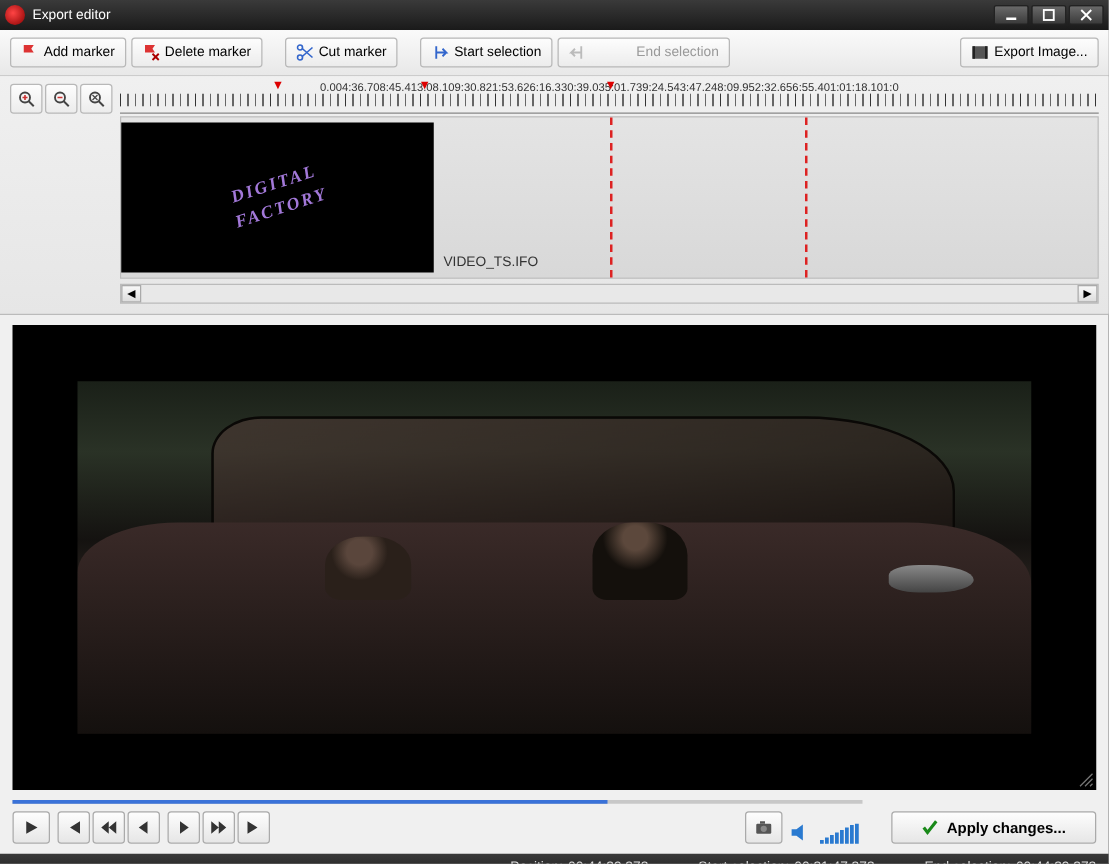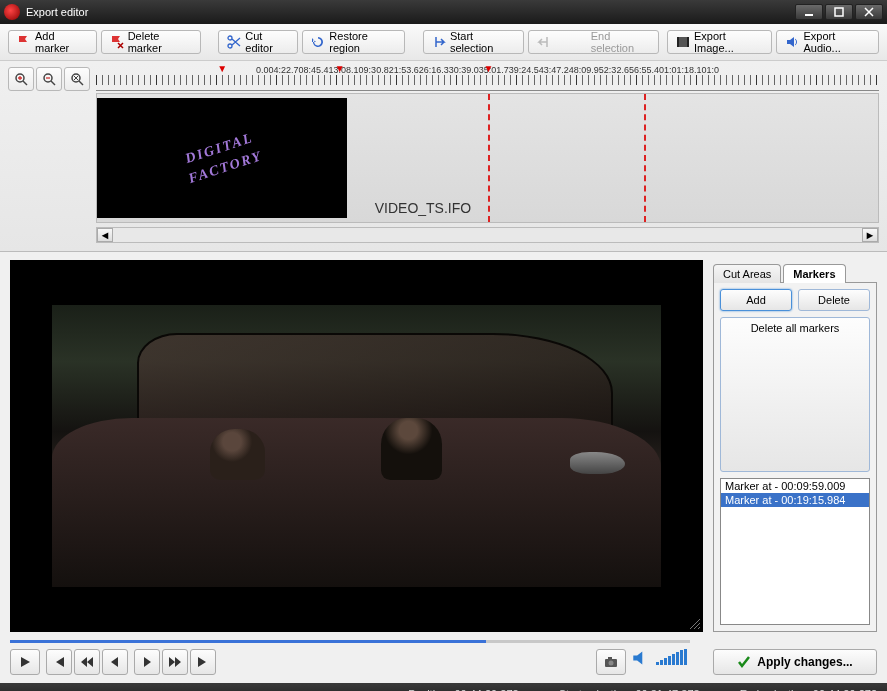--- a/index.html
+++ b/index.html
@@ -27,21 +27,21 @@
 .zbtn { width: 26px; height: 24px; background: linear-gradient(#fdfdfd,#ececec); border: 1px solid #b8b8b8; border-radius: 3px; display: flex; align-items: center; justify-content: center; cursor: pointer; }
 .ruler-wrap { flex: 1; }
 .ruler { height: 26px; position: relative; font-size: 9px; color: #333; border-bottom: 1px solid #888; }
 .ruler .tick-labels { display: flex; justify-content: center; padding: 0 2px; }
 .ruler .ticks { height: 10px; background: repeating-linear-gradient(to right, #666 0, #666 1px, transparent 1px, transparent 6px); position: relative; }
 .ruler .major-ticks { position:absolute; inset:0; background: repeating-linear-gradient(to right, #333 0, #333 1px, transparent 1px, transparent 60px); }
 .marker-indicator { position: absolute; top: -2px; color: #d00; font-size: 10px; }
 .track-area { position: relative; height: 130px; background: linear-gradient(#e4e4e4,#d8d8d8); border: 1px solid #bbb; margin-top: 2px; }
 .clip { position: absolute; top: 4px; bottom: 4px; left: 0; width: 32%; background: #000; display: flex; align-items: center; justify-content: center; }
 .clip-art { color: #a278d8; font-style: italic; font-weight: bold; transform: rotate(-18deg); font-size: 14px; letter-spacing: 2px; text-align: center; line-height: 1.4; font-family: Georgia, serif; }
-.clip-label { position: absolute; bottom: 6px; left: 33%; font-size: 14px; color: #333; margin-left: 20px; }
+.clip-label { position: absolute; bottom: 6px; left: 33%; font-size: 11px; color: #333; }
 .dash-line { position: absolute; top: 0; bottom: 0; border-left: 2px dashed #d22; }
 .hscroll { height: 16px; background: #e8e8e8; border: 1px solid #bbb; margin-top: 4px; display:flex; align-items:center; }
 .hscroll .arrow { width:16px; height:14px; background:linear-gradient(#f8f8f8,#ddd); border:1px solid #aaa; display:flex; align-items:center; justify-content:center; cursor:pointer; }
 .hscroll .track { flex:1; }
 
 
 .main { display: flex; padding: 8px 10px 4px 10px; gap: 10px; height: 384px; }
 .preview { flex: 1; background: #000; position: relative; }
 .preview-inner { position:absolute; left:6%; right:6%; top:12%; bottom:12%; background: linear-gradient(180deg, #1a2018 0%, #2a3226 20%, #141210 45%, #2b2420 60%, #100c0a 100%); overflow:hidden; }
 .car-scene { position:absolute; inset:0; }
@@ -64,21 +64,21 @@
 .pbtn.highlight { border-color:#4a90d9; box-shadow:0 0 2px #4a90d9; }
 .marker-list { flex:1; background:#fff; border:1px solid #888; overflow:auto; font-size:11px; }
 .marker-item { padding:1px 4px; cursor:pointer; }
 .marker-item.selected { background:#3a72c8; color:#fff; }
 
 
 .player-row { padding: 4px 10px 8px 10px; }
 .progress-area { display:flex; align-items:center; gap:6px; margin-bottom:6px; }
 .progress-bar { flex:1; height:3px; background:#c8c8c8; position:relative; max-width:680px; }
 .progress-fill { position:absolute; left:0; top:0; bottom:0; width:70%; background:#3a72d8; }
-.controls-row { display:flex; align-items:flex-start; gap:6px; }
+.controls-row { display:flex; align-items:flex-end; gap:6px; }
 .ctrl-group { display:flex; gap:2px; }
 .cbtn { width:30px; height:26px; background:linear-gradient(#fdfdfd,#e6e6e6); border:1px solid #aaa; border-radius:3px; display:flex; align-items:center; justify-content:center; cursor:pointer; }
 .cbtn.small { width:26px; }
 .volume-bars { display:flex; align-items:flex-end; gap:1px; height:16px; cursor:pointer; }
 .volume-bars span { width:3px; background:#2a7ad0; }
 .apply-btn { background:linear-gradient(#fdfdfd,#e6e6e6); border:1px solid #aaa; border-radius:3px; padding:5px 18px; display:flex; align-items:center; gap:6px; cursor:pointer; font-weight:bold; font-size:12px; width:164px; justify-content:center; }
 
 
 .statusbar { background:linear-gradient(#3a3a3a,#1a1a1a); color:#ddd; height:22px; display:flex; align-items:center; padding:0 10px; gap:40px; font-size:11px; }
 .statusbar .cell { display:flex; gap:4px; }
@@ -127,27 +127,21 @@
       </svg>
     <span>Delete marker</span>
   </div>
   <div class="sep"></div>
   <div class="tbtn">
     <svg class="ico" viewBox="0 0 14 14">
         <circle cx="3" cy="3" r="2" fill="none" stroke="#36c" stroke-width="1.3"></circle>
         <circle cx="3" cy="11" r="2" fill="none" stroke="#36c" stroke-width="1.3"></circle>
         <path d="M5 4l8 7M5 10l8-7" stroke="#36c" stroke-width="1.3"></path>
       </svg>
-    <span>Cut editor</span>
-  </div>
-  <div class="tbtn">
-    <svg class="ico" viewBox="0 0 14 14">
-        <path d="M7 2a5 5 0 1 1-4.5 2.8L1 3v4h4L3.5 5.6A3.5 3.5 0 1 0 7 3.5" fill="#36c"></path>
-      </svg>
-    <span>Restore region</span>
+    <span>Cut marker</span>
   </div>
   <div class="sep"></div>
   <div class="tbtn">
     <svg class="ico" viewBox="0 0 14 14">
         <path d="M4 2v10M4 7h8l-3-3m3 3-3 3" stroke="#36c" stroke-width="1.5" fill="none"></path>
       </svg>
     <span>Start selection</span>
   </div>
   <div class="tbtn disabled">
     <svg class="ico" viewBox="0 0 14 14">
@@ -156,27 +150,20 @@
     <span>End selection</span>
   </div>
   <div class="spacer"></div>
   <div class="tbtn">
     <svg class="ico" viewBox="0 0 14 14">
         <rect x="1" y="2" width="12" height="10" fill="#555"></rect>
         <rect x="1" y="2" width="2" height="10" fill="#222"></rect>
         <rect x="11" y="2" width="2" height="10" fill="#222"></rect>
       </svg>
     <span>Export Image...</span>
-  </div>
-  <div class="tbtn">
-    <svg class="ico" viewBox="0 0 14 14">
-        <path d="M2 5v4h3l4 3V2L5 5H2z" fill="#36c"></path>
-        <path d="M10 4c2 1 2 5 0 6" stroke="#36c" fill="none"></path>
-      </svg>
-    <span>Export Audio...</span>
   </div>
 </div>
 
 <div class="timeline-section">
   <div class="timeline-row">
     <div class="zoom-controls">
       <div class="zbtn">
           <svg class="ico" viewBox="0 0 14 14">
             <circle cx="6" cy="6" r="4" fill="none" stroke="#444" stroke-width="1.5"></circle>
             <path d="M9 9l4 4" stroke="#444" stroke-width="1.5"></path>
@@ -195,21 +182,21 @@
             <circle cx="6" cy="6" r="4" fill="none" stroke="#444" stroke-width="1.5"></circle>
             <path d="M9 9l4 4" stroke="#444" stroke-width="1.5"></path>
             <path d="M4 4l4 4M8 4l-4 4" stroke="#444" stroke-width="1"></path>
           </svg>
         </div>
     </div>
     <div class="ruler-wrap">
       <div class="ruler">
         <div class="tick-labels" id="tick-labels">
             <span>0.0</span>
-            <span>04:22.7</span>
+            <span>04:36.7</span>
             <span>08:45.4</span>
             <span>13:08.1</span>
             <span>09:30.8</span>
             <span>21:53.6</span>
             <span>26:16.3</span>
             <span>30:39.0</span>
             <span>35:01.7</span>
             <span>39:24.5</span>
             <span>43:47.2</span>
             <span>48:09.9</span>
@@ -254,37 +241,20 @@
         <div class="person1"></div>
         <div class="person2"></div>
         <div class="mirror"></div>
       </div>
     </div>
     <svg class="resize-grip" viewBox="0 0 14 14">
         <path d="M13 3 3 13M13 7 7 13M13 11l-2 2" stroke="#777" stroke-width="1"></path>
       </svg>
   </div>
 
-  <div class="right-panel">
-    <div class="tabs">
-      <div class="tab">Cut Areas</div>
-      <div class="tab active">Markers</div>
-    </div>
-    <div class="panel-body">
-      <div class="btn-row">
-        <div class="pbtn highlight">Add</div>
-        <div class="pbtn">Delete</div>
-      </div>
-      <div class="pbtn wide">Delete all markers</div>
-      <div class="marker-list" id="marker-list">
-          <div class="marker-item">Marker at - 00:09:59.009</div>
-          <div class="marker-item selected">Marker at - 00:19:15.984</div>
-        </div>
-    </div>
-  </div>
 </div>
 
 <div class="player-row">
   <div class="progress-area">
     <div class="progress-bar">
         <div class="progress-fill"></div>
       </div>
   </div>
   <div class="controls-row">
     <div class="ctrl-group">

